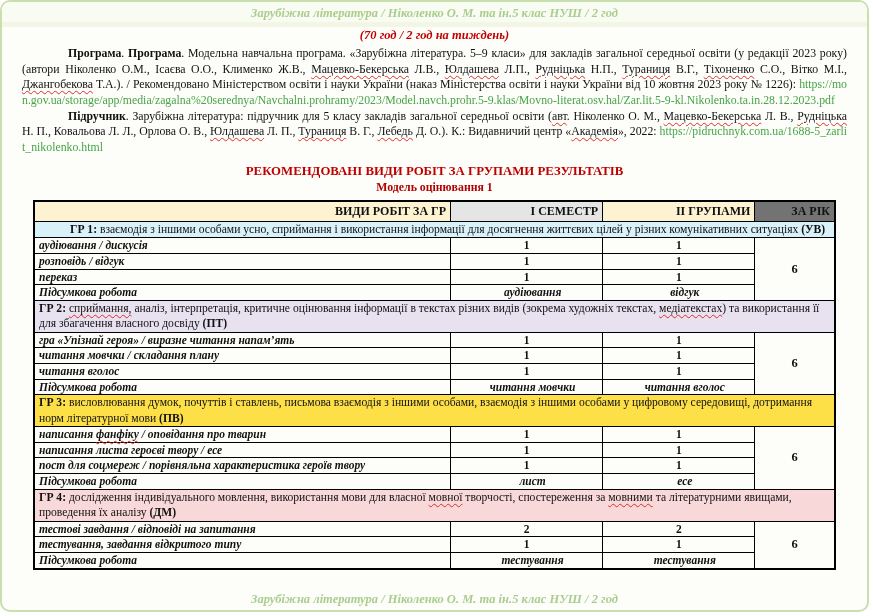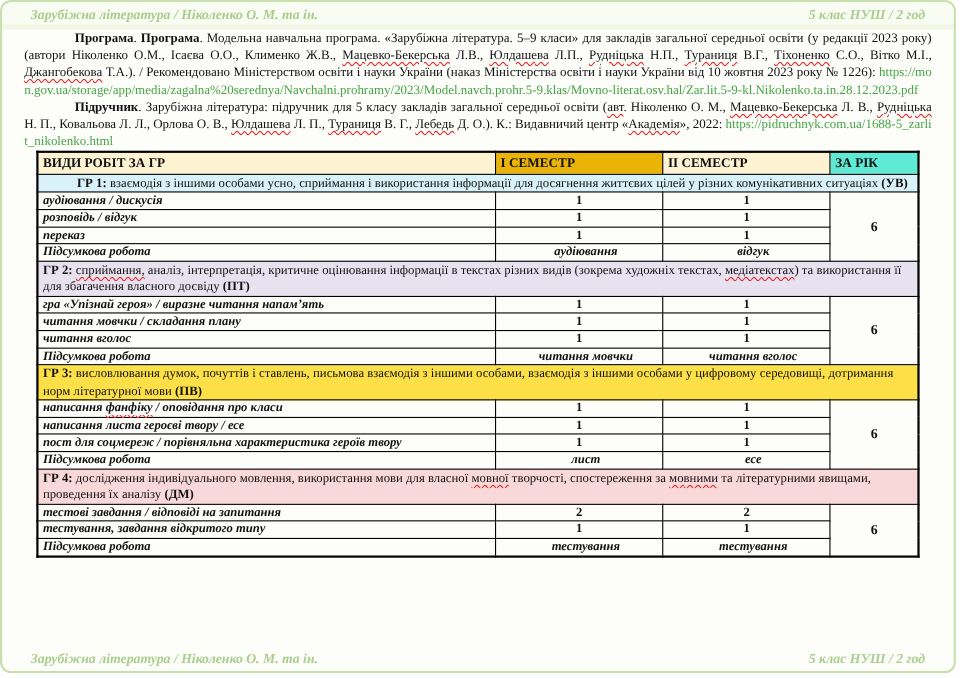--- a/index.html
+++ b/index.html
@@ -2,21 +2,21 @@
 <html><head>
 <meta charset="utf-8">
 <style>
   html,body{margin:0;padding:0;background:#fff;}
   .page{
     position:relative; width:869px; height:612px; box-sizing:border-box;
     border:2px solid #c9dfae; border-radius:10px; overflow:hidden;
     background:#fdfefa; font-family:"Liberation Serif", serif; color:#111;
   }
   .runner{
-    display:flex; justify-content:space-between; padding:4px 26px 1px 26px;
+    display:flex; justify-content:center; padding:4px 26px 1px 26px;
     color:#aacd8e; font-weight:bold; font-style:italic; font-size:12.5px;
     background:#f9fcf2;
   }
   .runner.bottom{position:absolute; bottom:2px; left:0; right:0; background:transparent;}
   .title-band{background:#f3f6e5; text-align:center; padding:2px 0 3px 0;}
   .doc-title{color:#9c2121; font-weight:bold; font-size:13.5px; line-height:1.25;}
   .doc-grade{color:#9c2121; font-weight:bold; font-size:12.5px; line-height:1.2;}
   .doc-hours{color:#c00000; font-weight:bold; font-style:italic; text-align:center;
     font-size:12.5px; margin:1px 0 3px 0;}
   .content{padding:0 20px;}
@@ -29,60 +29,63 @@
     text-decoration-color:#e02b2b; text-decoration-thickness:1px; text-underline-offset:2px;
   }
   .link{color:#47a447; word-break:break-all; cursor:pointer;}
   .sec-heading{color:#c00000; font-weight:bold; text-align:center; font-size:12.8px; margin:8px 0 0 0;}
   .sec-subheading{color:#b00000; font-weight:bold; text-align:center; font-size:11.8px; margin:1px 0 5px 0;}
   table.assess{
     width:803px; margin:0 auto; border-collapse:collapse; border:2px solid #000;
     font-size:11.5px;
   }
   table.assess th, table.assess td{border:1px solid #000; padding:0 4px; vertical-align:middle;}
-  table.assess th{font-weight:bold; text-align:left; font-size:12px; padding:2px 4px;}
+  table.assess th{font-weight:bold; text-align:right; font-size:12px; padding:2px 4px;}
   td.group-head{padding:2px 7px; line-height:1.32; font-size:11.6px;}
   td.activity{font-style:italic; font-weight:bold; padding-left:78px; line-height:1.28;}
   td.sum-label{font-style:italic; font-weight:bold; padding-left:4px; line-height:1.28;}
   td.val{text-align:center; font-weight:bold; line-height:1.28;}
   td.val.it{font-style:italic;padding-left:16px;}
   td.year{text-align:center; font-weight:bold; font-size:12.5px;}
   .col-types{width:52%;} .col-sem{width:19%;} .col-year{width:10%;}
 </style>
 </head>
 <body>
 
 <div class="page">
 
   <div class="runner">
     <span>Зарубіжна література / Ніколенко О. М. та ін.</span>
     <span>5 клас НУШ / 2 год</span>
   </div>
 
   <div class="title-band">
   </div>
+  <div class="doc-hours">(70 год / 2 год на тиждень)</div>
 
   <div class="content">
     <p class="para"><span class="b">Програма</span><span>. </span><span class="b">Програма</span><span>. Модельна навчальна програма. «Зарубіжна література. 5–9 класи» для закладів загальної середньої освіти (у редакції 2023 року) (автори Ніколенко О.М., Ісаєва О.О., Клименко Ж.В., </span><span class="wavy">Мацевко-Бекерська</span><span> Л.В., </span><span class="wavy">Юлдашева</span><span> Л.П., </span><span class="wavy">Рудніцька</span><span> Н.П., </span><span class="wavy">Тураниця</span><span> В.Г., </span><span class="wavy">Тіхоненко</span><span> С.О., Вітко М.І., </span><span class="wavy">Джангобекова</span><span> Т.А.). / Рекомендовано Міністерством освіти і науки України (наказ Міністерства освіти і науки України від 10 жовтня 2023 року № 1226): </span><span class="link">https://mon.gov.ua/storage/app/media/zagalna%20serednya/Navchalni.prohramy/2023/Model.navch.prohr.5-9.klas/Movno-literat.osv.hal/Zar.lit.5-9-kl.Nikolenko.ta.in.28.12.2023.pdf</span></p>
     <p class="para"><span class="b">Підручник</span><span>. Зарубіжна література: підручник для 5 класу закладів загальної середньої освіти (</span><span class="wavy">авт</span><span>. Ніколенко О. М., </span><span class="wavy">Мацевко-Бекерська</span><span> Л. В., </span><span class="wavy">Рудніцька</span><span> Н. П., Ковальова Л. Л., Орлова О. В., </span><span class="wavy">Юлдашева</span><span> Л. П., </span><span class="wavy">Тураниця</span><span> В. Г., </span><span class="wavy">Лебедь</span><span> Д. О.). К.: Видавничий центр «</span><span class="wavy">Академія</span><span>», 2022: </span><span class="link">https://pidruchnyk.com.ua/1688-5_zarlit_nikolenko.html</span></p>
 
+    <div class="sec-heading">РЕКОМЕНДОВАНІ ВИДИ РОБІТ ЗА ГРУПАМИ РЕЗУЛЬТАТІВ</div>
+    <div class="sec-subheading">Модель оцінювання 1</div>
 
     <table class="assess">
       <colgroup>
         <col class="col-types">
           <col class="col-sem">
           <col class="col-sem">
           <col class="col-year">
       </colgroup>
       <thead>
         <tr>
           <th style="background-color: rgb(253, 243, 210);">ВИДИ РОБІТ ЗА ГР</th>
-          <th style="background-color: #eab308;">І СЕМЕСТР</th>
-          <th style="background-color: rgb(253, 243, 210);">ІІ СЕМЕСТР</th>
-          <th style="background-color: #5eead4;">ЗА РІК</th>
+          <th style="background-color: #e5e5e5;">І СЕМЕСТР</th>
+          <th style="background-color: rgb(253, 243, 210);">ІІ ГРУПАМИ</th>
+          <th style="background-color: #737373;">ЗА РІК</th>
         </tr>
       </thead>
       <tbody>
 
         <tr>
           <td class="group-head" colspan="4" style="background-color: rgb(217, 241, 248); padding-left: 35px;"><span class="b">ГР 1: </span><span>взаємодія з іншими особами усно, сприймання і використання інформації для досягнення життєвих цілей у різних комунікативних ситуаціях </span><span class="b">(УВ)</span></td>
         </tr>
         <tr>
           <td class="activity"><span>аудіювання / дискусія</span></td>
           <td class="val">1</td>
@@ -127,21 +130,21 @@
         <tr>
           <td class="sum-label">Підсумкова робота</td>
           <td class="val it">читання мовчки</td>
           <td class="val it">читання вголос</td>
         </tr>
 
         <tr>
           <td class="group-head" colspan="4" style="background-color: #fde047;"><span class="b">ГР 3: </span><span>висловлювання думок, почуттів і ставлень, письмова взаємодія з іншими особами, взаємодія з іншими особами у цифровому середовищі, дотримання норм літературної мови </span><span class="b">(ПВ)</span></td>
         </tr>
         <tr>
-          <td class="activity"><span>написання </span><span class="wavy">фанфіку</span><span> / оповідання про класи</span></td>
+          <td class="activity"><span>написання </span><span class="wavy">фанфіку</span><span> / оповідання про тварин</span></td>
           <td class="val">1</td>
           <td class="val">1</td>
           <td class="year" rowspan="4">6</td>
         </tr>
         <tr>
           <td class="activity"><span>написання листа героєві твору / есе</span></td>
           <td class="val">1</td>
           <td class="val">1</td>
         </tr>
         <tr>

